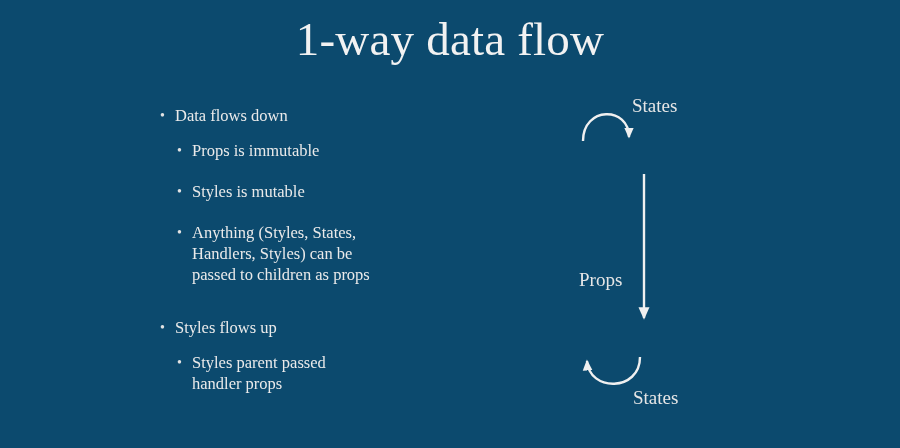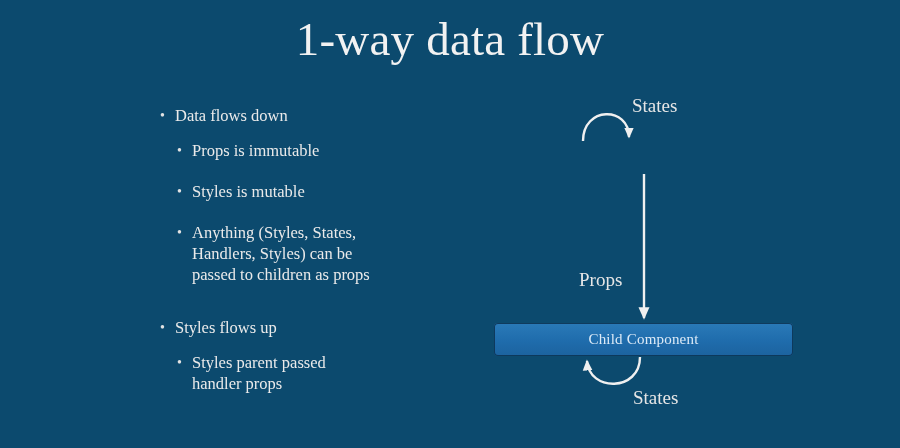--- a/index.html
+++ b/index.html
@@ -194,22 +194,19 @@
       </defs>
 
       <path d="M 113 61 C 113 26, 159 26, 159 57" fill="none" stroke="#f0f0f0" stroke-width="2.4" marker-end="url(#ah2)"></path>
 
       <path d="M 174 94 L 174 238" fill="none" stroke="#f0f0f0" stroke-width="2.4" marker-end="url(#ah)"></path>
 
       <path d="M 170 277 C 170 312, 119 312, 117 281" fill="none" stroke="#f0f0f0" stroke-width="2.4" marker-end="url(#ah2)"></path>
     </svg>
 
 
-    <div class="node-box" id="child-node">
-      <span>Child Component</span>
-    </div>
 
     <div class="edge-label" id="label-states-top">States</div>
     <div class="edge-label" id="label-props">Props</div>
     <div class="edge-label" id="label-states-bottom">States</div>
 
   </div>
 </div>
 
 </body></html>

